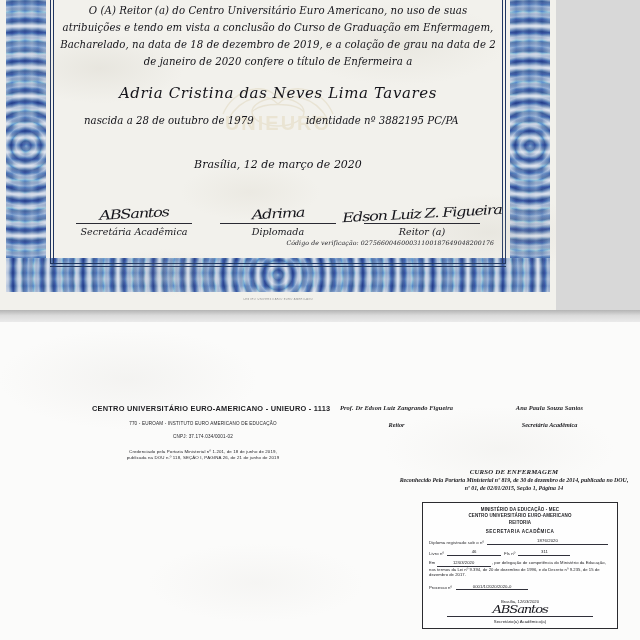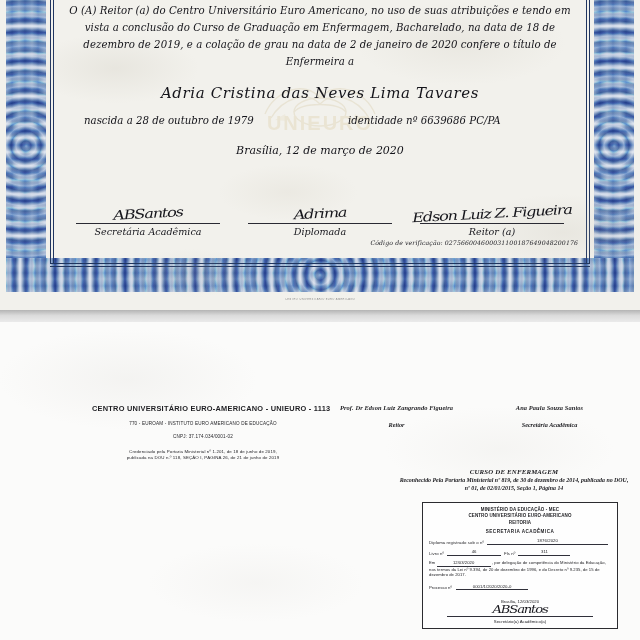--- a/index.html
+++ b/index.html
@@ -10,21 +10,21 @@
     background: #d8d8d8;
     font-family: "Liberation Serif", serif;
     overflow: hidden;
     position: relative;
   }
 
   
   #diploma-page {
     position: absolute;
     left: 0; top: 0;
-    width: 640px; height: 310px;
+    width: 556px; height: 310px;
     background: #f2f1ec;
     overflow: hidden;
   }
 
   
   #diploma-page::before {
     content: "";
     position: absolute; inset: 0;
     background:
       radial-gradient(ellipse 120px 50px at 18% 22%, rgba(190,185,170,.20), transparent 70%),
@@ -157,21 +157,21 @@
   .detail-row .col.left  { text-align: left;  padding-left: 24px; }
   .detail-row .col.right { text-align: left;  padding-left: 28px; }
 
   #grant-line {
     margin-top: 22px;
     font-family: "DejaVu Serif", serif;
     font-style: italic;
     font-size: 10.2px;
   }
   #place-date {
-    margin-top: 18px;
+    margin-top: 32px;
     font-family: "DejaVu Serif", serif;
     font-style: italic;
     font-size: 11px;
   }
 
   
   #signature-row {
     position: absolute;
     left: 62px; right: 62px; top: 205px;
     display: flex;
@@ -452,21 +452,21 @@
   </div>
 
   <div id="diploma-body">
     <div id="preamble">O (A) Reitor (a) do Centro Universitário Euro Americano, no uso de suas atribuições e tendo em vista a conclusão do Curso de Graduação em Enfermagem, Bacharelado, na data de 18 de dezembro de 2019, e a colação de grau na data de 2 de janeiro de 2020 confere o título de Enfermeira a</div>
 
     <div id="graduate-name">Adria Cristina das Neves Lima Tavares</div>
 
 
     <div class="detail-row">
       <div class="col left">nascida a 28 de outubro de 1979</div>
-      <div class="col right">identidade nº 6639686 PC/PA</div>
+      <div class="col right">identidade nº 3882195 PC/PA</div>
     </div>
 
     <div id="place-date">Brasília, 12 de março de 2020</div>
   </div>
 
   <div id="signature-row">
     <div class="sig-cell">
       <div class="sig-mark">ABSantos</div>
       <div class="sig-line"></div>
       <div class="sig-label">Secretária Acadêmica</div>

